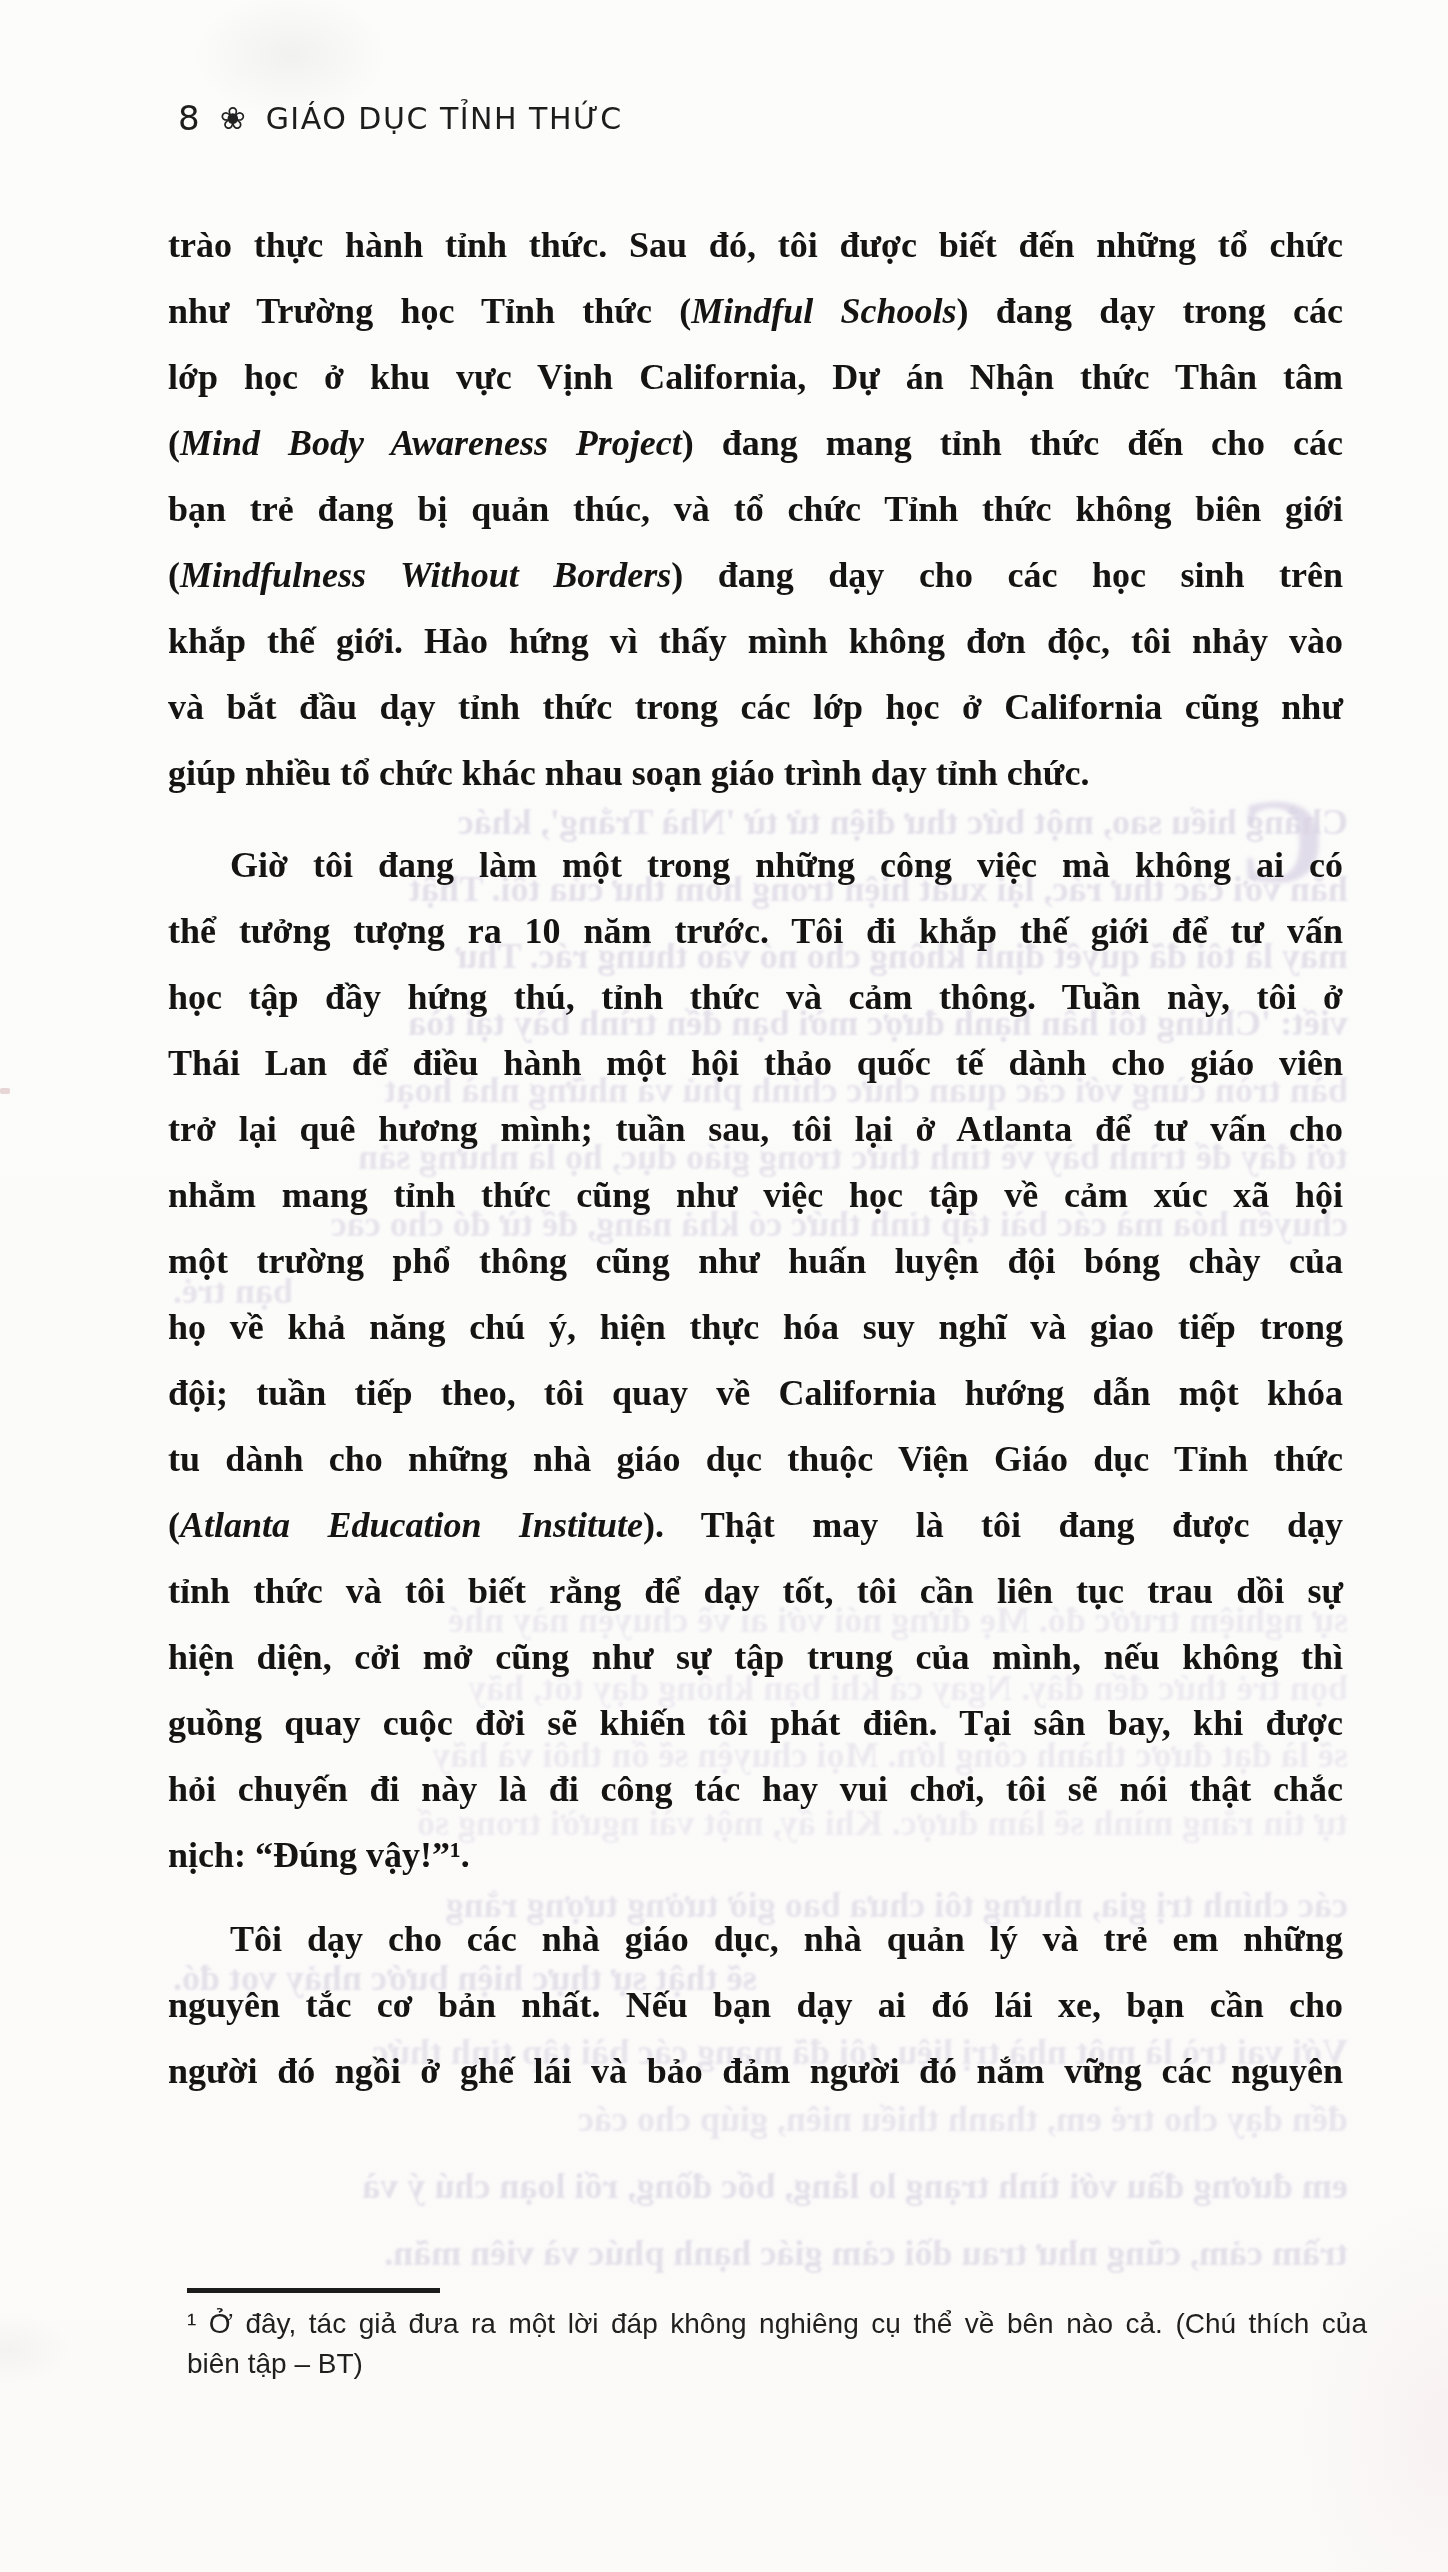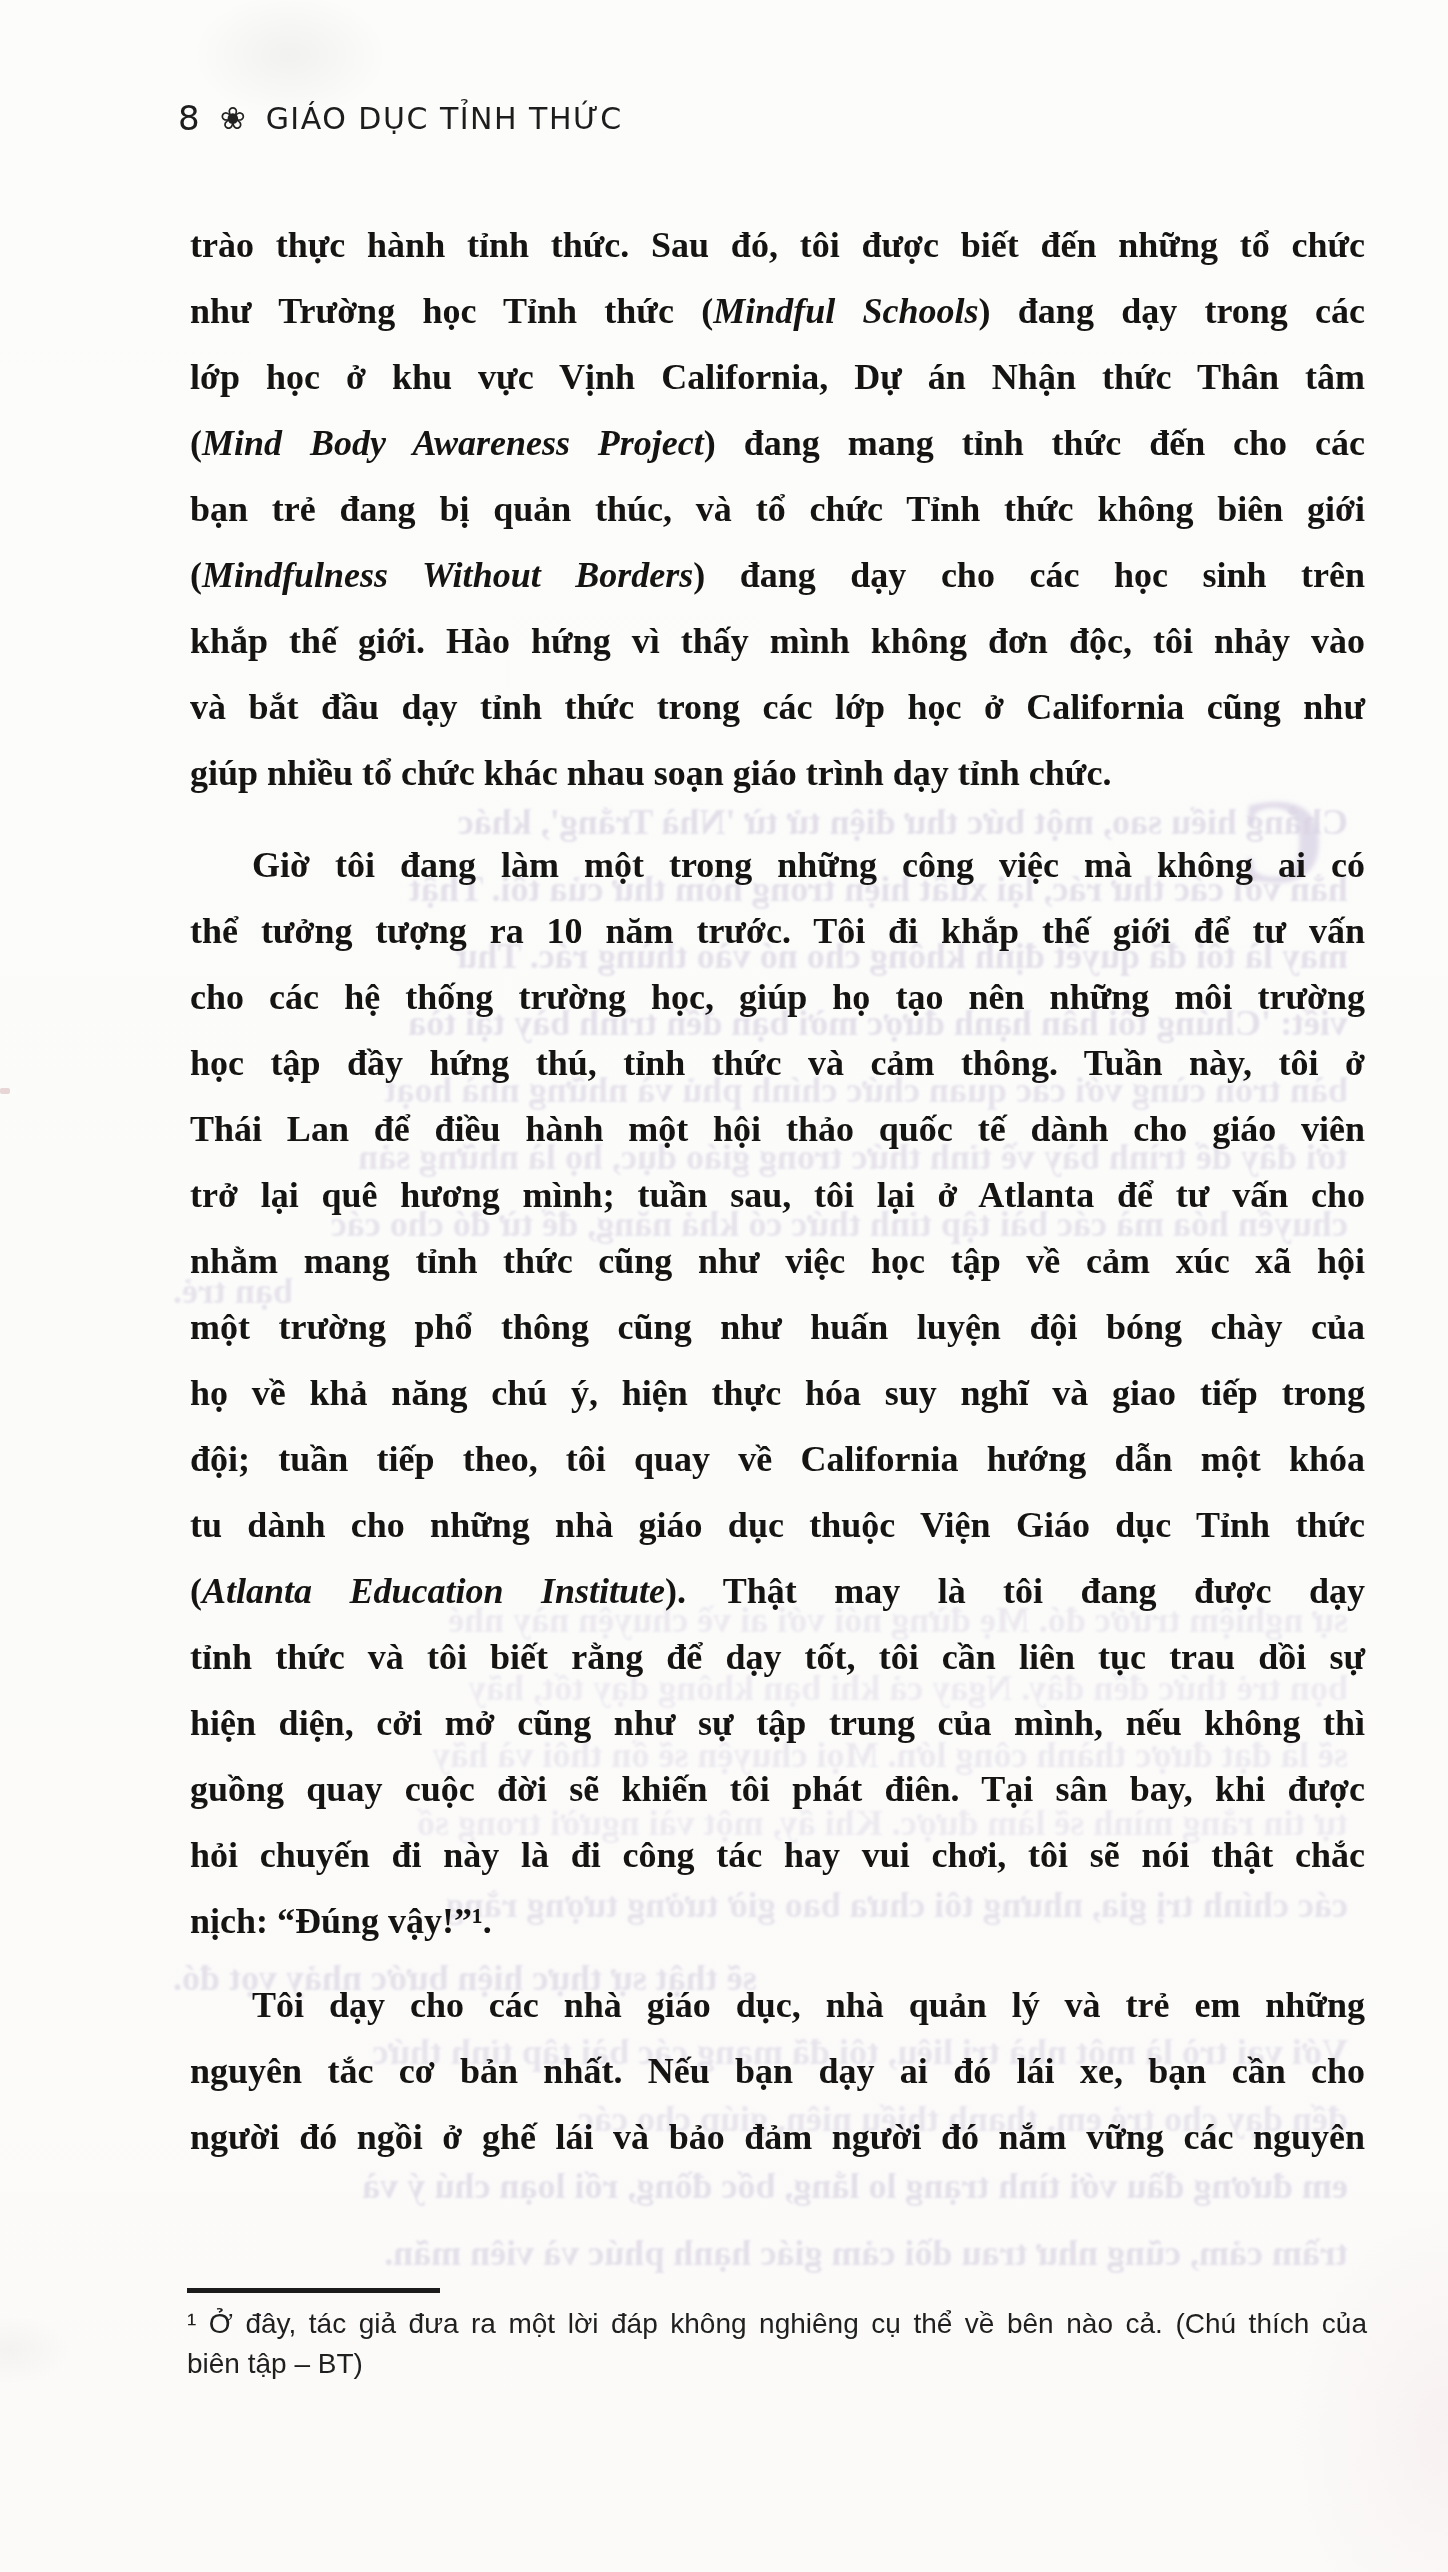--- a/index.html
+++ b/index.html
@@ -30,21 +30,21 @@
   
   .header{
     position:absolute;left:178px;top:98px;display:flex;align-items:center;gap:20px;
     font-family:"DejaVu Sans", sans-serif;color:#1d1d1d;
   }
   .header .pagenum{font-size:34px;font-weight:500;}
   .header .ornament{font-size:31px;line-height:31px;color:#222;}
   .header .title{font-size:30px;font-weight:500;letter-spacing:1.5px;}
   
   .bodytext{
-    position:absolute;left:190px;top:212px;width:1175px;
+    position:absolute;left:168px;top:212px;width:1175px;
     color:#151413;font:700 36px/66px "Liberation Serif", serif;
   }
   .bline{text-align:justify;}
   .bline.just{text-align-last:justify;}
   .bline i{font-style:italic;}
   
   .footnote{
     position:absolute;left:187px;top:2288px;width:1180px;
     font-family:"Liberation Sans", sans-serif;color:#1f1f1f;
   }
@@ -94,21 +94,20 @@
         <div class="bline just">(<i>Mind Body Awareness Project</i>) đang mang tỉnh thức đến cho các</div>
         <div class="bline just">bạn trẻ đang bị quản thúc, và tổ chức Tỉnh thức không biên giới</div>
         <div class="bline just">(<i>Mindfulness Without Borders</i>) đang dạy cho các học sinh trên</div>
         <div class="bline just">khắp thế giới. Hào hứng vì thấy mình không đơn độc, tôi nhảy vào</div>
         <div class="bline just">và bắt đầu dạy tỉnh thức trong các lớp học ở California cũng như</div>
         <div class="bline">giúp nhiều tổ chức khác nhau soạn giáo trình dạy tỉnh chức.</div>
       </div>
       <div style="margin-top: 26px;">
         <div class="bline just" style="text-indent: 62px;">Giờ tôi đang làm một trong những công việc mà không ai có</div>
         <div class="bline just">thể tưởng tượng ra 10 năm trước. Tôi đi khắp thế giới để tư vấn</div>
-        <div class="bline just">cho các hệ thống trường học, giúp họ tạo nên những môi trường</div>
         <div class="bline just">học tập đầy hứng thú, tỉnh thức và cảm thông. Tuần này, tôi ở</div>
         <div class="bline just">Thái Lan để điều hành một hội thảo quốc tế dành cho giáo viên</div>
         <div class="bline just">trở lại quê hương mình; tuần sau, tôi lại ở Atlanta để tư vấn cho</div>
         <div class="bline just">nhằm mang tỉnh thức cũng như việc học tập về cảm xúc xã hội</div>
         <div class="bline just">một trường phổ thông cũng như huấn luyện đội bóng chày của</div>
         <div class="bline just">họ về khả năng chú ý, hiện thực hóa suy nghĩ và giao tiếp trong</div>
         <div class="bline just">đội; tuần tiếp theo, tôi quay về California hướng dẫn một khóa</div>
         <div class="bline just">tu dành cho những nhà giáo dục thuộc Viện Giáo dục Tỉnh thức</div>
         <div class="bline just">(<i>Atlanta Education Institute</i>). Thật may là tôi đang được dạy</div>
         <div class="bline just">tỉnh thức và tôi biết rằng để dạy tốt, tôi cần liên tục trau dồi sự</div>

